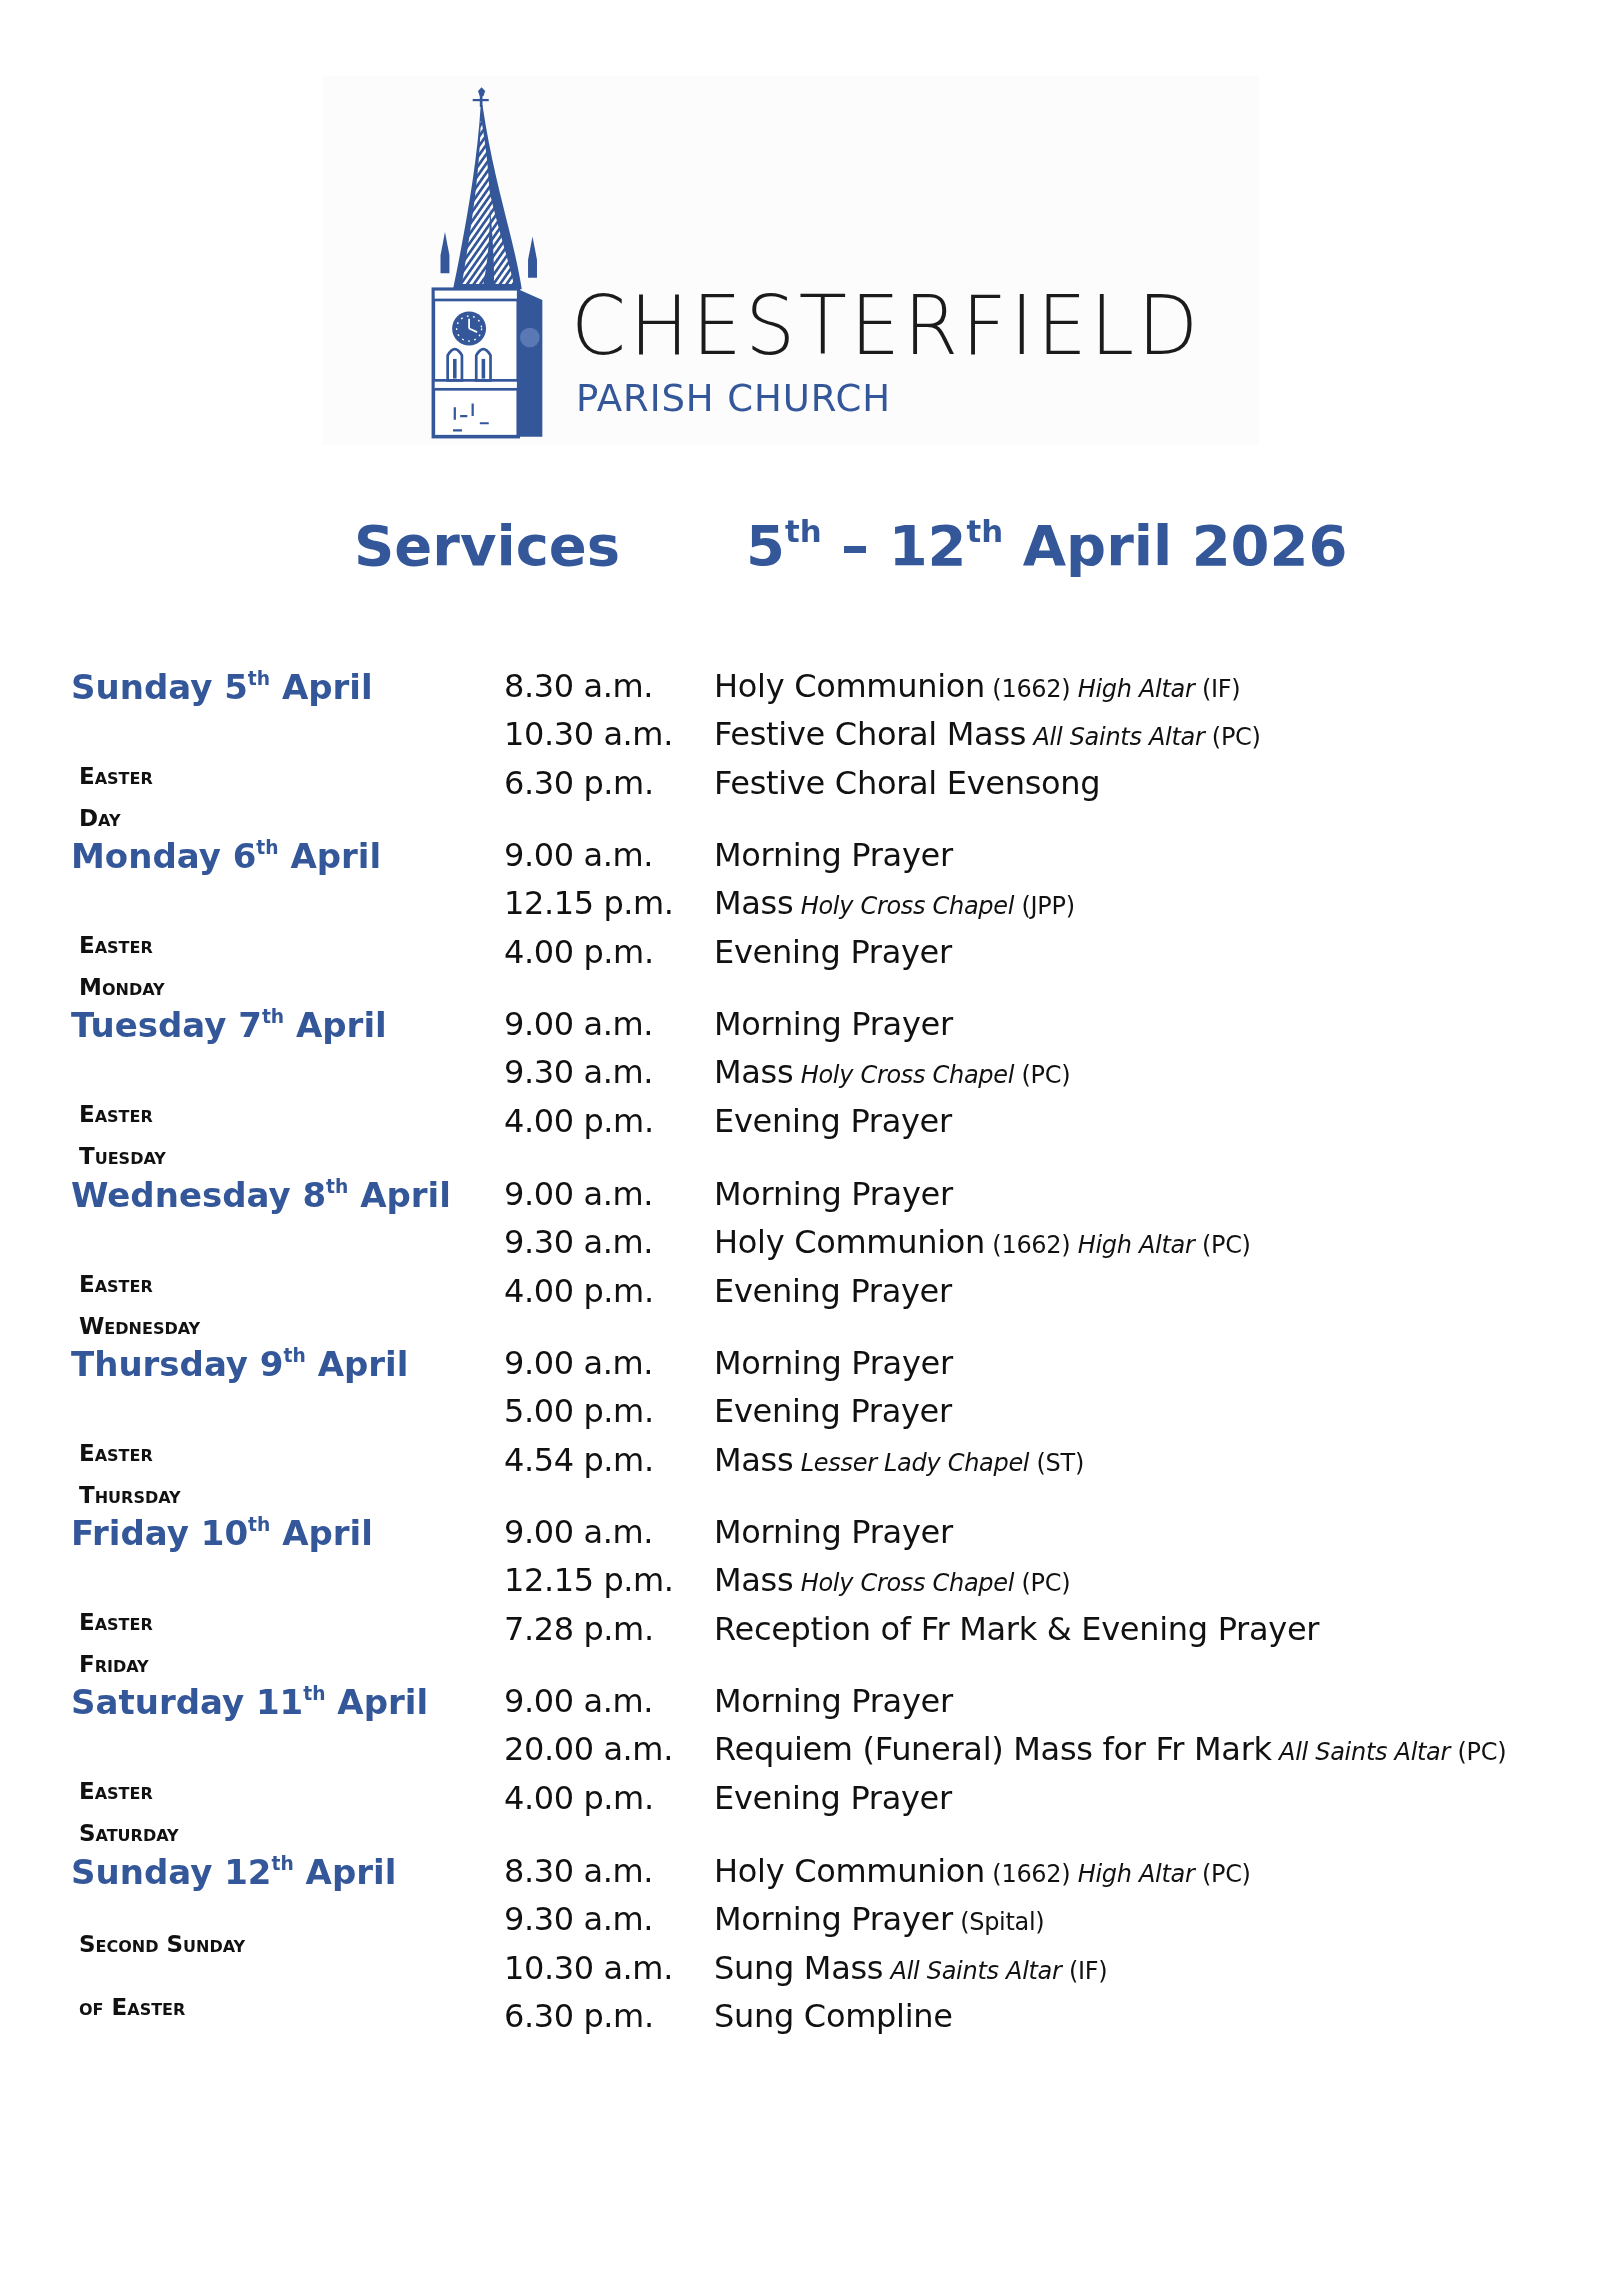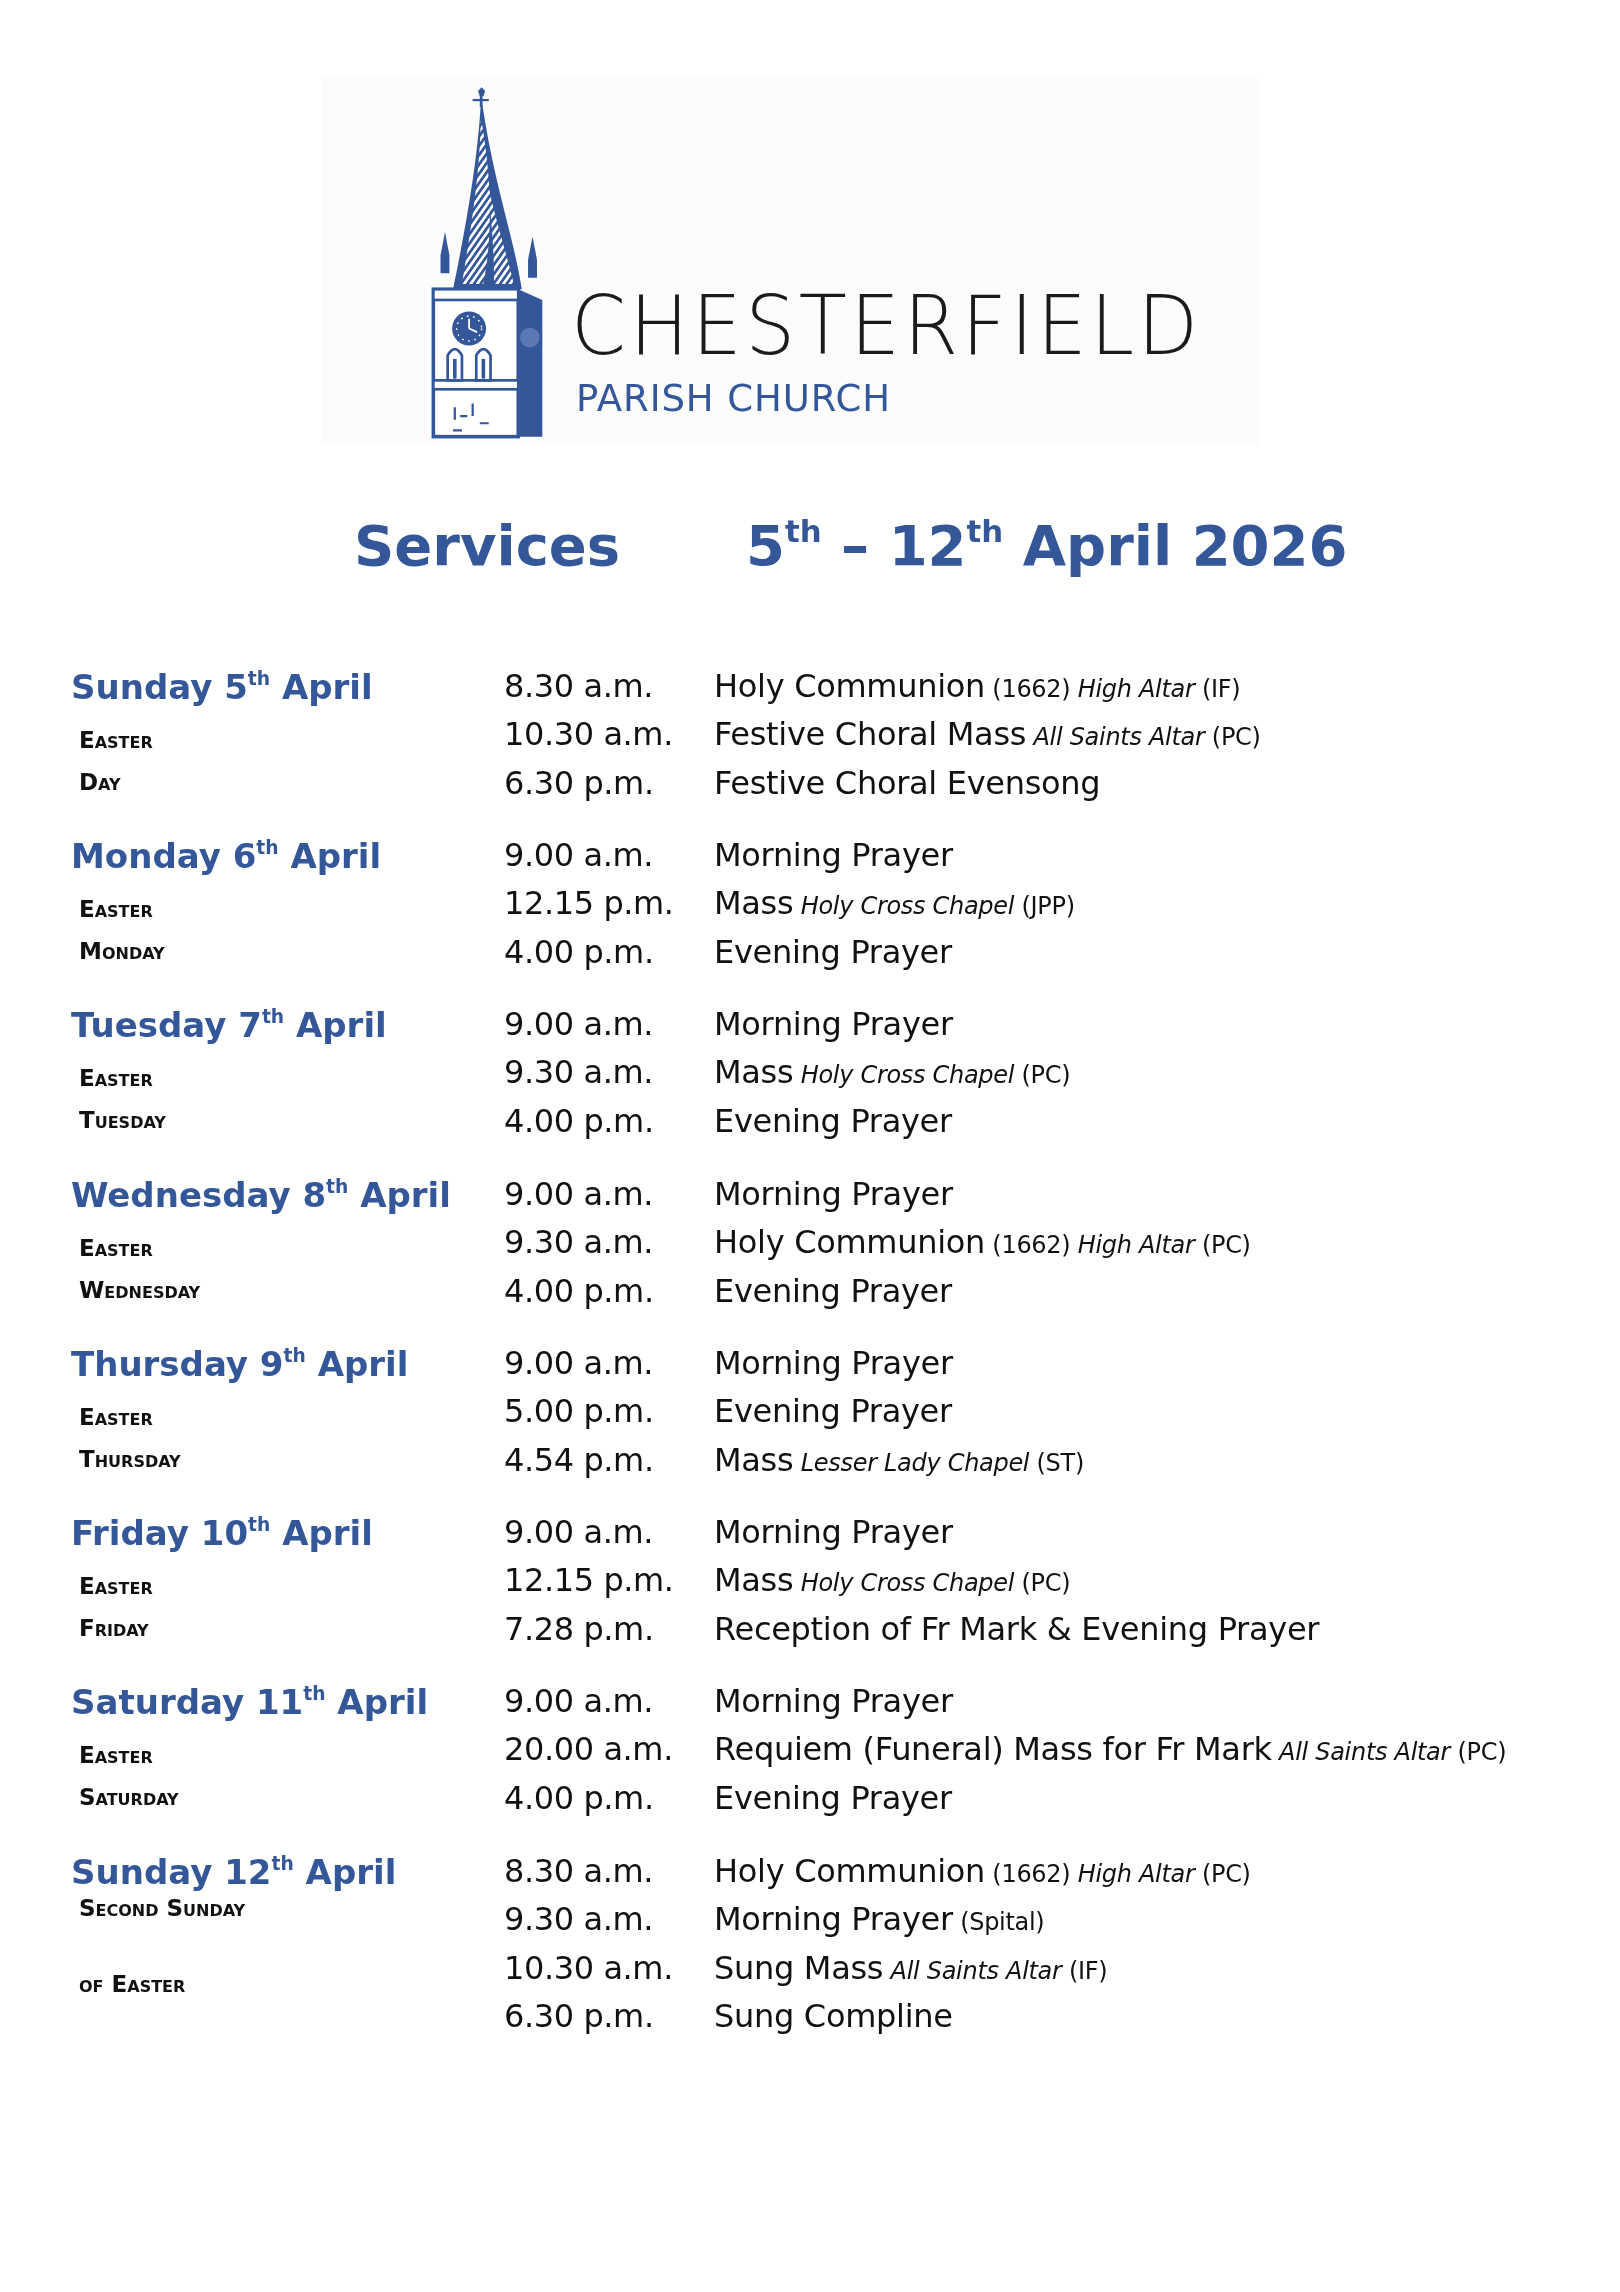--- a/index.html
+++ b/index.html
@@ -37,20 +37,21 @@
   .day-heading {
     position: absolute; left: 71px; top: 0;
     font-family: "DejaVu Sans", sans-serif; font-weight: bold;
     font-size: 34px; color: #34579a; line-height: 1; white-space: nowrap;
   }
   .day-sub {
     position: absolute; left: 79px;
     font-family: "DejaVu Sans", sans-serif; font-weight: bold;
     font-size: 23px; font-variant: small-caps; line-height: 1; color: #111;
     white-space: nowrap;
+    margin-top: 36px;
   }
   .svc-row { position: absolute; left: 0; height: 39px; white-space: nowrap; }
   .svc-time {
     position: absolute; left: 504px;
     font-family: "DejaVu Sans", sans-serif; font-size: 32px; line-height: 1;
     letter-spacing: -0.4px;
   }
   .svc-desc {
     position: absolute; left: 714px;
     font-family: "DejaVu Sans", sans-serif; font-size: 32px; line-height: 1;
@@ -225,21 +226,21 @@
         <span class="svc-desc"><span>Requiem (Funeral) Mass for Fr Mark</span><span class="svc-extra"><span> </span><i>All Saints Altar</i><span> (PC)</span></span></span>
       </div>
       <div class="svc-row" style="top: 97px;">
         <span class="svc-time">4.00 p.m.</span>
         <span class="svc-desc"><span>Evening Prayer</span><span class="svc-extra"><span></span><i></i><span></span></span></span>
       </div>
     </div>
     <div class="day-block" style="top: 1855px;">
       <div class="day-heading"><span>Sunday</span> <span>12</span><sup>th</sup> <span>April</span></div>
       <div class="day-sub" style="top: 42px;">Second Sunday</div>
-      <div class="day-sub" style="top: 118px;">of Easter</div>
+      <div class="day-sub" style="top: 105px;">of Easter</div>
       <div class="svc-row" style="top: 0px;">
         <span class="svc-time">8.30 a.m.</span>
         <span class="svc-desc"><span>Holy Communion</span><span class="svc-extra"><span> (1662) </span><i>High Altar</i><span> (PC)</span></span></span>
       </div>
       <div class="svc-row" style="top: 48px;">
         <span class="svc-time">9.30 a.m.</span>
         <span class="svc-desc"><span>Morning Prayer</span><span class="svc-extra"><span> (Spital)</span><i></i><span></span></span></span>
       </div>
       <div class="svc-row" style="top: 97px;">
         <span class="svc-time">10.30 a.m.</span>

